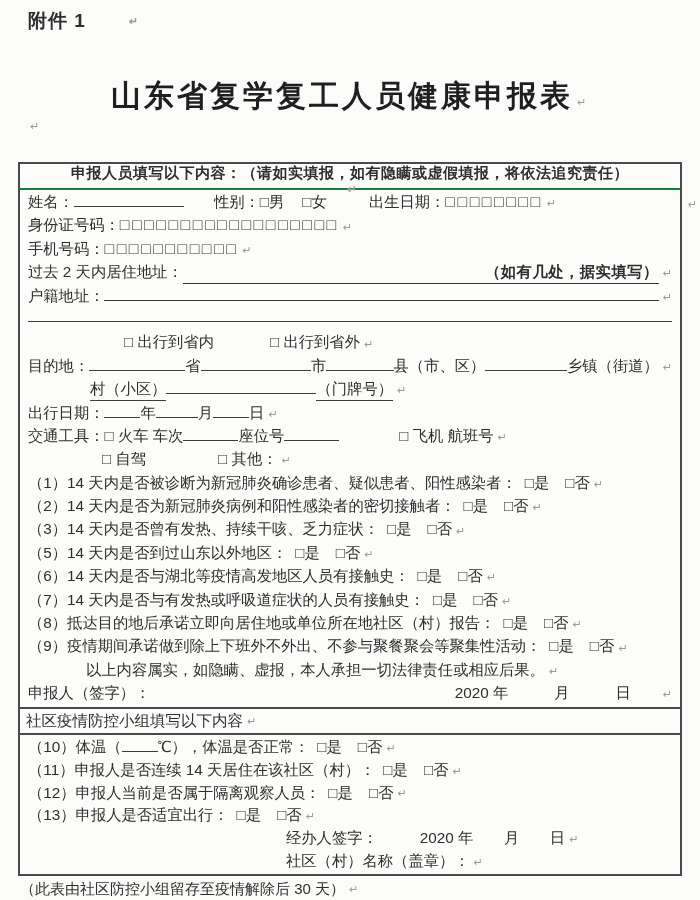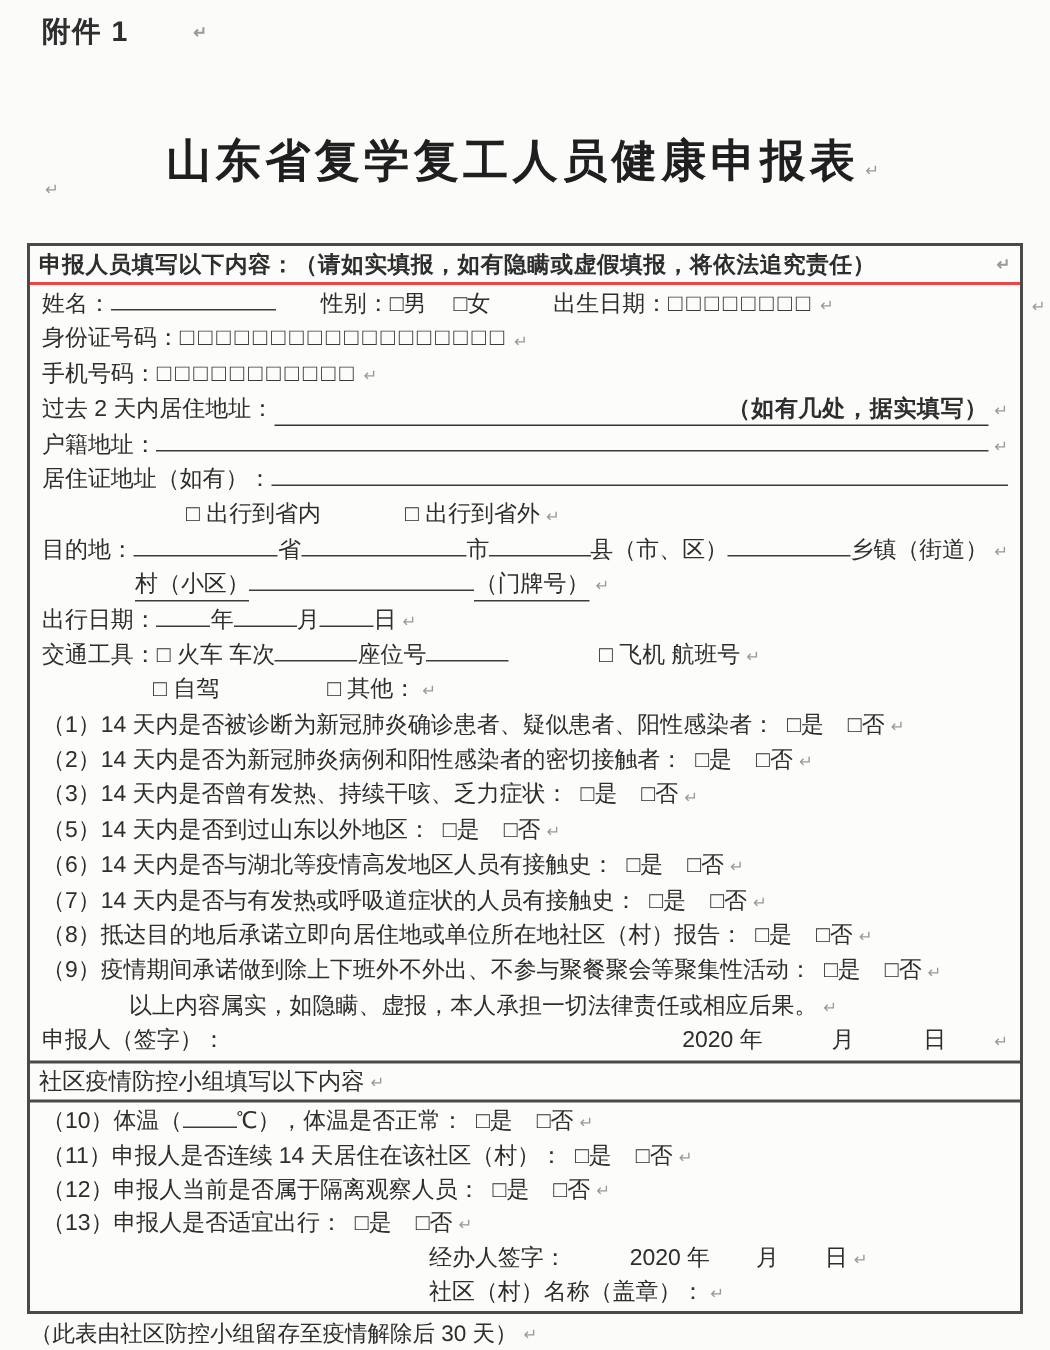--- a/index.html
+++ b/index.html
@@ -6,33 +6,33 @@
   body{
     width:700px;height:900px;
     background:#fbfbf9;
     font-family:"Liberation Sans",sans-serif;
     color:#2e2e2e;
     position:relative;
     overflow:hidden;
   }
   .page{position:absolute;inset:0;}
   .attachment{position:absolute;left:28px;top:8px;font-size:19px;font-weight:bold;letter-spacing:1px;display:flex;align-items:baseline;gap:39px;}
-  .title{position:absolute;left:0;right:0;top:72px;margin:15px;text-align:center;font-size:30px;font-weight:bold;letter-spacing:3px;color:#1f1f1f;display:block;}
+  .title{position:absolute;left:0;right:0;top:72px;margin:4px;text-align:center;font-size:30px;font-weight:bold;letter-spacing:3px;color:#1f1f1f;display:block;}
   .title .cr{font-weight:normal;}
   .margin-cr1{position:absolute;left:30px;top:120px;font-size:11px;color:#9a9a9a;}
   .margin-cr2{position:absolute;right:3px;top:198px;font-size:11px;color:#9a9a9a;}
 
   .form-table{
     position:absolute;left:18px;top:162px;width:664px;height:714px;
     border:2px solid #4a4a4a;box-sizing:border-box;background:#fcfcfa;
   }
   .header-row{
-    height:24px;border-bottom:2px solid #ef4444;
+    height:24px;border-bottom:2px solid #15803d;
     display:flex;align-items:center;padding:0 6px;
-    font-size:15px;font-weight:bold;letter-spacing:.5px;white-space:pre;
+    font-size:15px;font-weight:bold;letter-spacing:.5px;white-space:pre;flex-direction:column;
   }
   .sec2-header{
     height:24px;border-top:2px solid #4a4a4a;border-bottom:2px solid #4a4a4a;
     display:flex;align-items:center;padding:0 6px;font-size:15.5px;white-space:pre;
   }
   .body1{height:517px;padding:2px 8px 0;box-sizing:border-box;overflow:hidden;text-align:right;}
   .body2{height:139px;padding:2px 8px 0;box-sizing:border-box;overflow:hidden;}
 
   .line{display:flex;align-items:baseline;height:23.4px;font-size:15.3px;}
   .body2 .line{height:22.8px;}
@@ -107,21 +107,20 @@
           <span class="cr">↵</span>
         </div>
 
       <div class="line">
           <span>户籍地址：</span>
           <span class="grow"></span>
           <span class="cr">↵</span>
         </div>
 
       <div class="line">
-          <span>居住证地址（如有）：</span>
           <span class="grow"></span>
         </div>
 
       <div class="line ind-travel">
           <span>□ 出行到省内</span>
           <span class="ml56">□ 出行到省外</span>
           <span class="cr">↵</span>
         </div>
 
       <div class="line">

